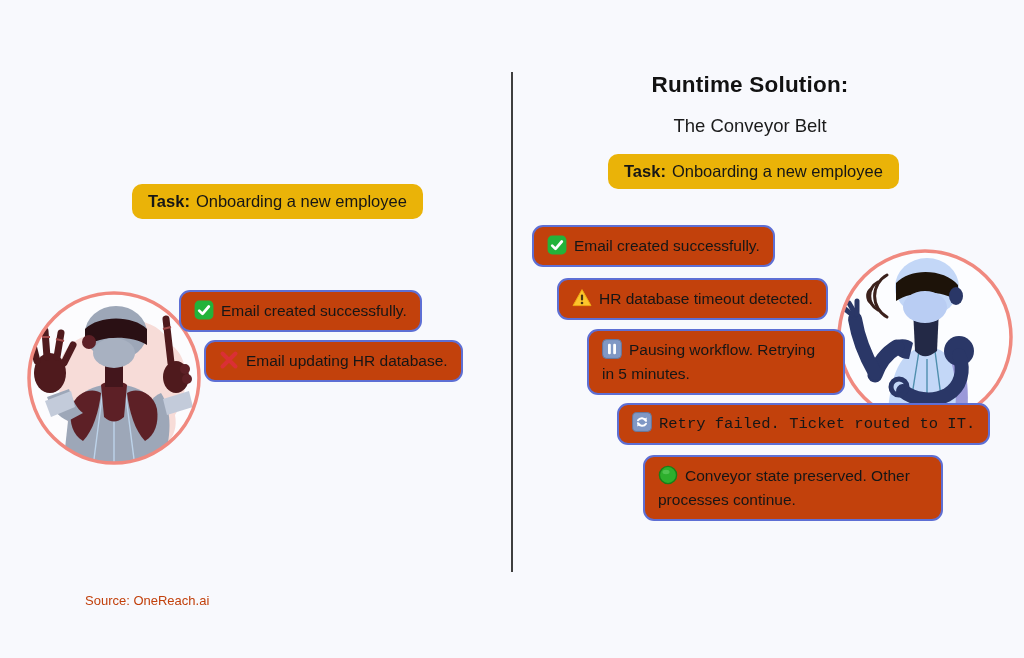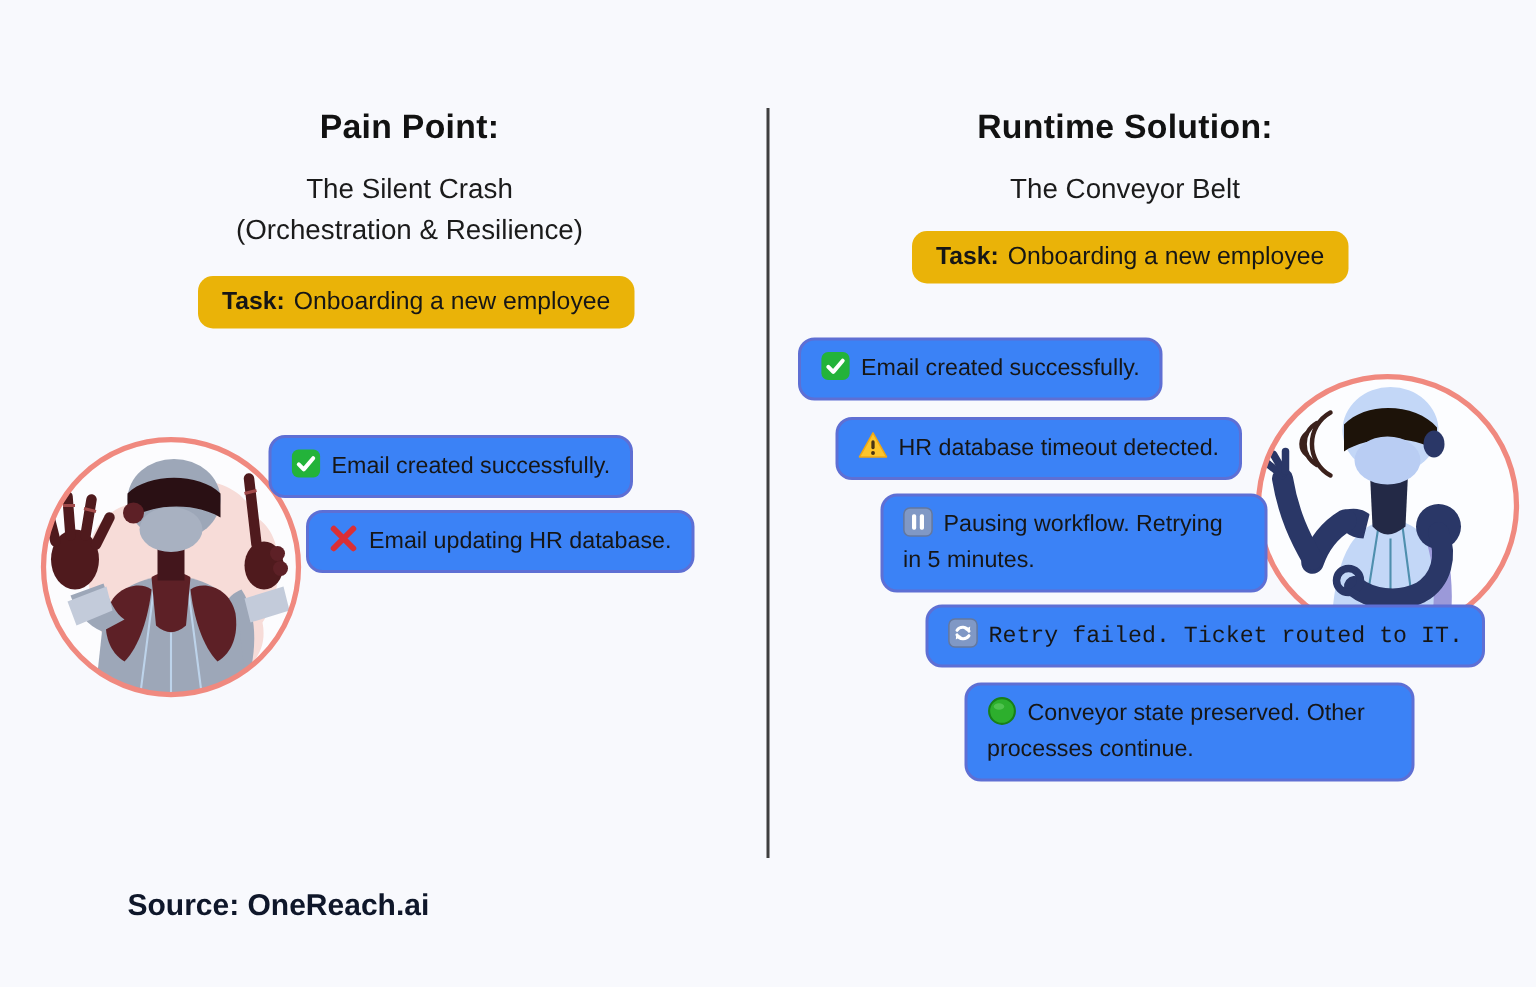--- a/index.html
+++ b/index.html
@@ -17,21 +17,21 @@
   
   .task-badge{
     position:absolute;background:#eab308;border-radius:10px;
     padding:8px 16px;font-size:16.5px;font-weight:500;white-space:nowrap;
   }
   .task-badge.left{left:132px;top:184px;}
   .task-badge.right{left:608px;top:154px;}
   .task-label{font-weight:700;margin-right:6px;}
   
   .bubble{
-    position:absolute;background:#3b82f6;border:2px solid #5e6fd4;border-radius:11px;
+    position:absolute;background:#c2410c;border:2px solid #5e6fd4;border-radius:11px;
     padding:7px 13px;font-size:15.5px;font-weight:500;line-height:24px;color:#161616;
     box-sizing:border-box;white-space:nowrap;
   }
   .bubble.wrap{white-space:normal;}
   .msg-icon{display:inline-block;width:20px;height:20px;vertical-align:-4px;margin-right:7px;}
   .msg-icon svg{display:block;width:20px;height:20px;}
   
   .lb1{left:179px;top:290px;}
   .lb2{left:204px;top:340px;}
   .lb3{left:224px;top:392px;}
@@ -41,34 +41,27 @@
   .rb3{left:587px;top:329px;width:258px;}
   .rb4{left:617px;top:403px;font-family:Liberation Mono, monospace;}
   .rb5{left:643px;top:455px;width:300px;}
   
   .divider{position:absolute;left:511px;top:72px;width:2px;height:500px;background:#3f3f3f;}
   
   .illus{position:absolute;}
   .illus.left{left:25px;top:289px;width:178px;height:178px;}
   .illus.right{left:835px;top:247px;width:180px;height:180px;}
   
-  .source{position:absolute;left:85px;top:593px;font-size:20px;font-weight:700;color:#0f172a;}
+  .source{position:absolute;left:85px;top:593px;font-size:13px;font-weight:400;color:#c2410c;}
 </style>
 </head>
 <body>
 
 <div class="canvas">
 
-  <div class="col-header left">
-    <h2 class="col-title">Pain Point:</h2>
-    <div class="col-sub">
-      <div>The Silent Crash</div>
-      <div>(Orchestration &amp; Resilience)</div>
-    </div>
-  </div>
 
   <div class="col-header right">
     <h2 class="col-title">Runtime Solution:</h2>
     <div class="col-sub">
       <div>The Conveyor Belt</div>
     </div>
   </div>
 
   <div class="task-badge left">
     <span class="task-label">Task:</span><span>Onboarding a new employee</span>

